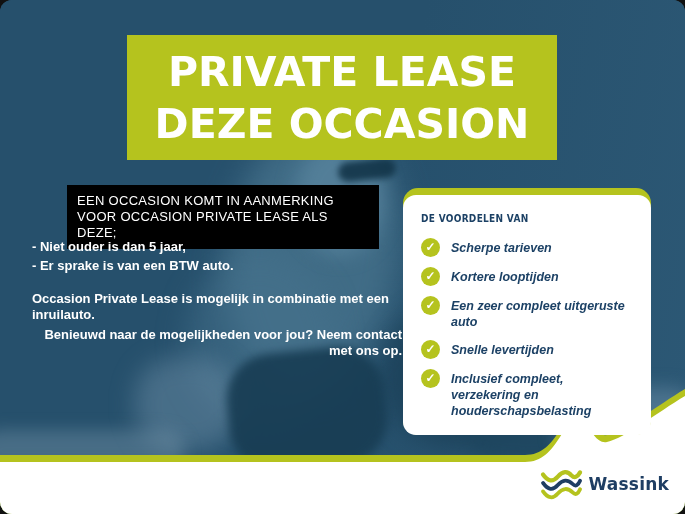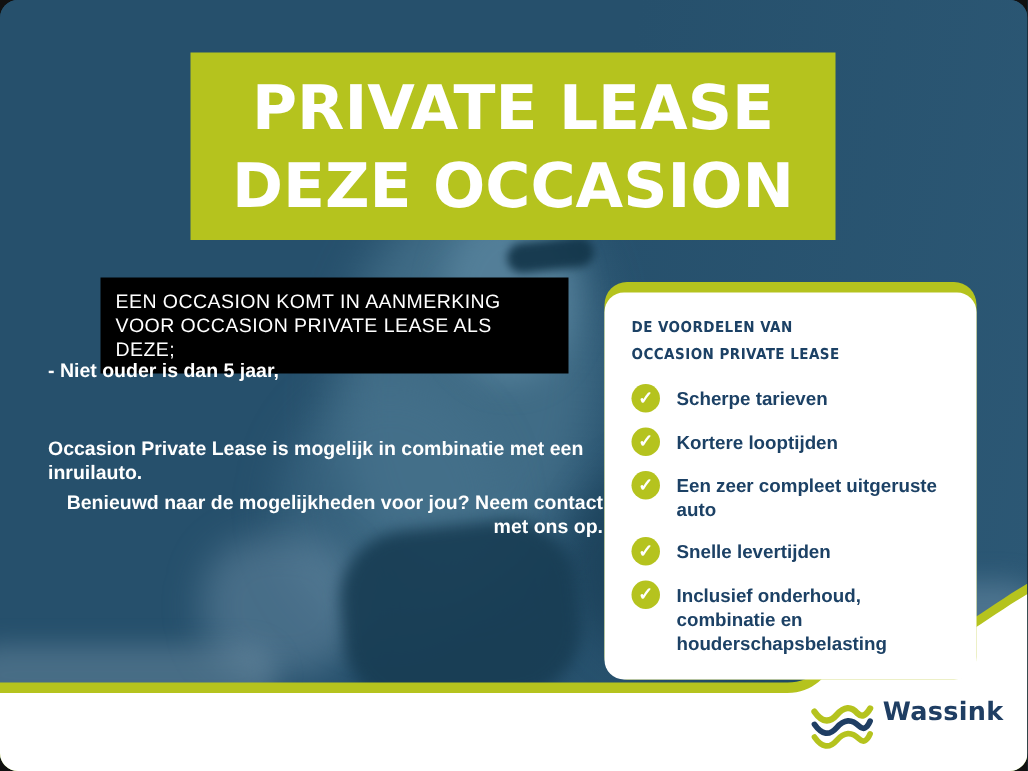--- a/index.html
+++ b/index.html
@@ -71,30 +71,30 @@
     letter-spacing:.3px;margin-bottom:9px;font-family:"DejaVu Sans",sans-serif;
     font-stretch:condensed;
   }
   .benefit{display:flex;align-items:flex-start;margin-top:10px;}
   .check{
     flex:0 0 auto;width:19px;height:19px;border-radius:50%;background:#b5c31e;
     color:#fff;font-size:12px;font-weight:bold;line-height:19px;text-align:center;
     margin-right:11px;
   }
   .benefit .txt{
-    color:#1c4165;font-weight:bold;font-size:12.5px;line-height:16px;padding-top:2px;
+    color:#1c4165;font-weight:bold;font-size:12.5px;line-height:16px;padding-top:2px;font-style:italic;
   }
 
   
   .wave{position:absolute;z-index:1;left:0;bottom:0;width:685px;height:134px;}
 
   
   .logo{
     position:absolute;z-index:4;right:16px;bottom:12px;
-    display:flex;align-items:flex-start;
+    display:flex;align-items:center;
   }
   .logo-mark{width:44px;height:36px;margin-right:6px;}
   .logo-name{
     color:#1f3e63;font-family:"DejaVu Sans",sans-serif;font-weight:bold;
     font-size:17px;line-height:18px;letter-spacing:.2px;
   }
   .logo-sub{
     color:#2a4a6e;font-size:16.5px;line-height:18px;font-weight:400;letter-spacing:1.3px;
   }
 </style>
@@ -127,50 +127,50 @@
     <div class="line">DEZE OCCASION</div>
   </div>
 
   <div class="eligibility-box">
     <div>EEN OCCASION KOMT IN AANMERKING</div>
     <div>VOOR OCCASION PRIVATE LEASE ALS DEZE;</div>
   </div>
 
   <div class="criteria">
     <div>- Niet ouder is dan 5 jaar,</div>
+    <div>- Er sprake is van een BTW auto.</div>
   </div>
 
   <div class="note note1">Occasion Private Lease is mogelijk in combinatie met een inruilauto.</div>
   <div class="note note2">Benieuwd naar de mogelijkheden voor jou? Neem contact met ons op.</div>
 
   <div class="card-wrap">
     <div class="card">
       <div class="card-title">
         <div>DE VOORDELEN VAN</div>
-        <div>OCCASION PRIVATE LEASE</div>
       </div>
       <div class="benefit">
         <div class="check">✓</div>
         <div class="txt">Scherpe tarieven</div>
       </div>
       <div class="benefit">
         <div class="check">✓</div>
         <div class="txt">Kortere looptijden</div>
       </div>
       <div class="benefit">
         <div class="check">✓</div>
         <div class="txt">Een zeer compleet uitgeruste auto</div>
       </div>
       <div class="benefit">
         <div class="check">✓</div>
         <div class="txt">Snelle levertijden</div>
       </div>
       <div class="benefit">
         <div class="check">✓</div>
-        <div class="txt">Inclusief onderhoud, combinatie en houderschapsbelasting</div>
+        <div class="txt">Inclusief compleet, verzekering en houderschapsbelasting</div>
       </div>
     </div>
   </div>
 
   <div class="logo">
     <svg class="logo-mark" viewBox="0 0 40 34">
       <path d="M3,8 Q10,18 17,10 Q24,2 30,9 Q34,13 38,6" fill="none" stroke="#b5c31e" stroke-width="4" stroke-linecap="round"></path>
       <path d="M3,16 Q10,26 17,18 Q24,10 31,17 Q35,21 38,14" fill="none" stroke="#1f3e63" stroke-width="3.6" stroke-linecap="round"></path>
       <path d="M3,24 Q10,34 17,26 Q24,18 31,25 Q35,29 38,22" fill="none" stroke="#b5c31e" stroke-width="3.6" stroke-linecap="round"></path>
     </svg>

